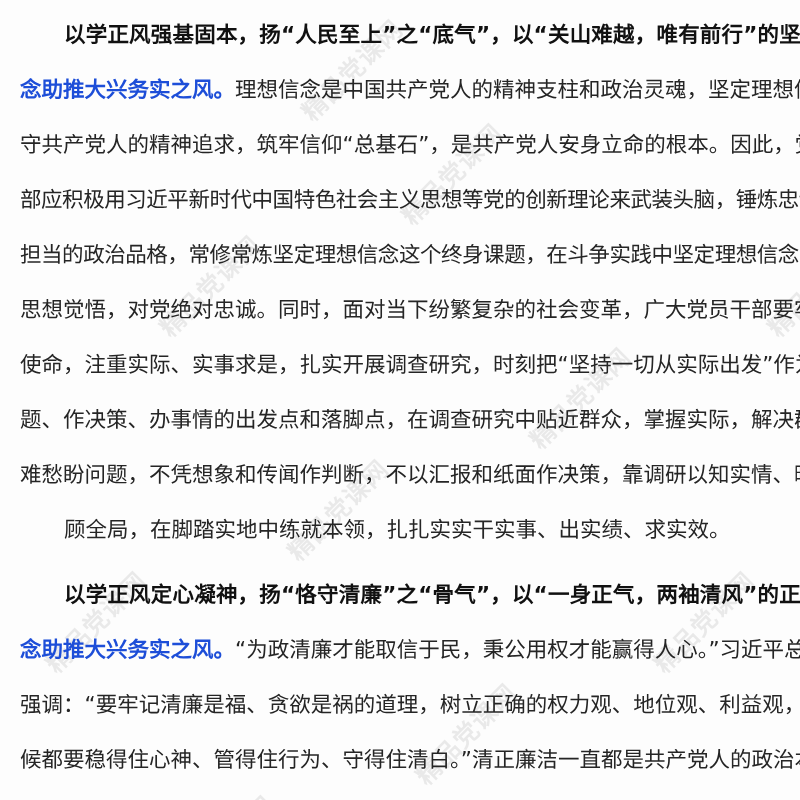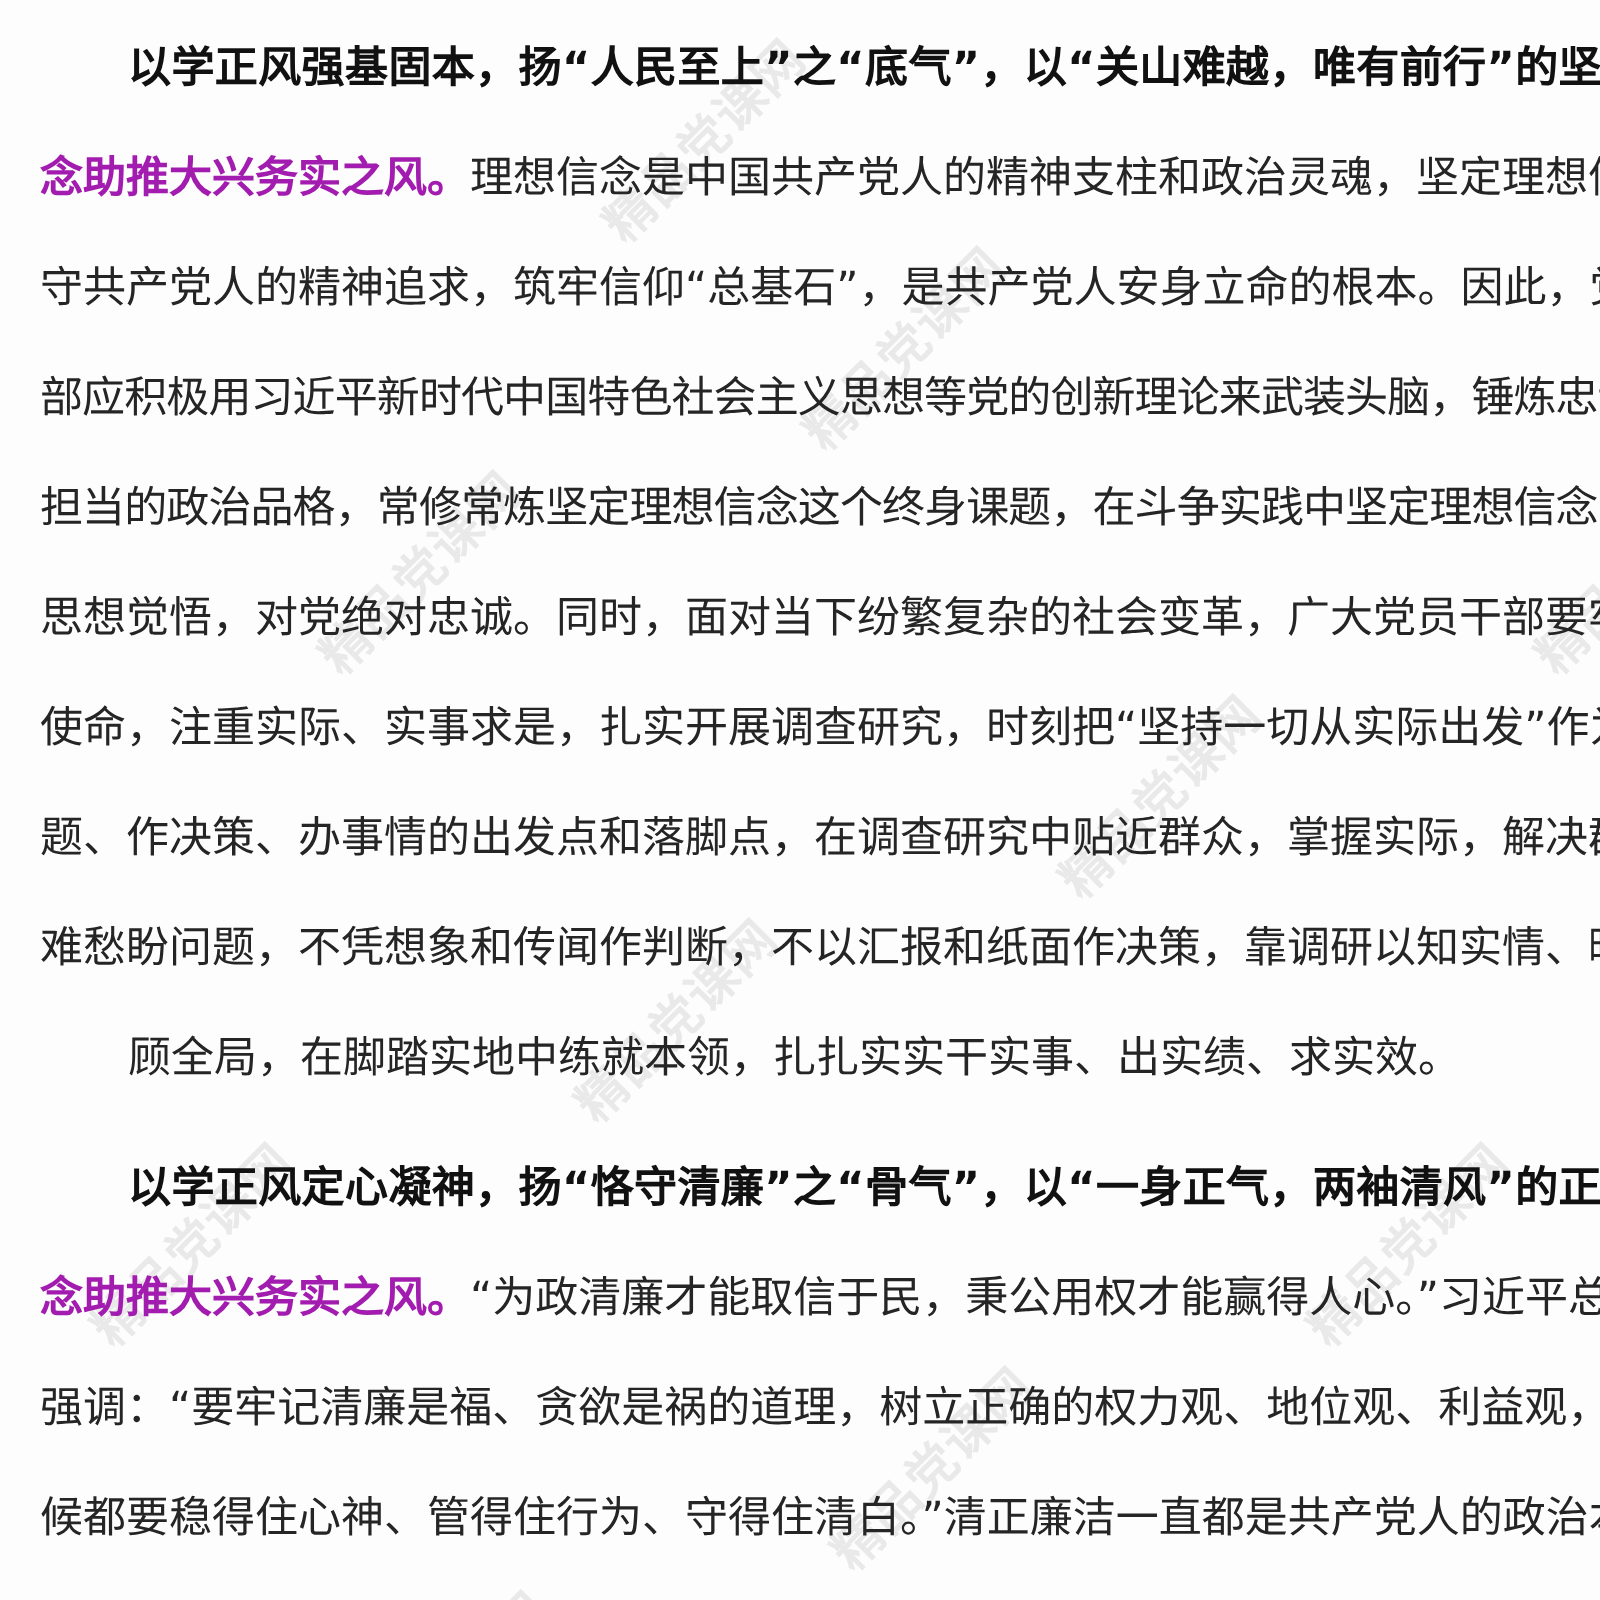--- a/index.html
+++ b/index.html
@@ -71,21 +71,21 @@
   .doc-line.bold {
     font-weight: 700;
     color: #111111;
     letter-spacing: 0.2px;
   }
   .doc-line.indent {
     text-indent: 44px;
   }
   .doc-line .seg-bold {
     font-weight: 700;
-    color: #a21caf;
+    color: #1d4ed8;
   }
   .doc-line .seg-normal {
     font-weight: 400;
     color: #252525;
   }
   .doc-line.tight {
     letter-spacing: -0.45px;
   }
 </style>
 </head>

